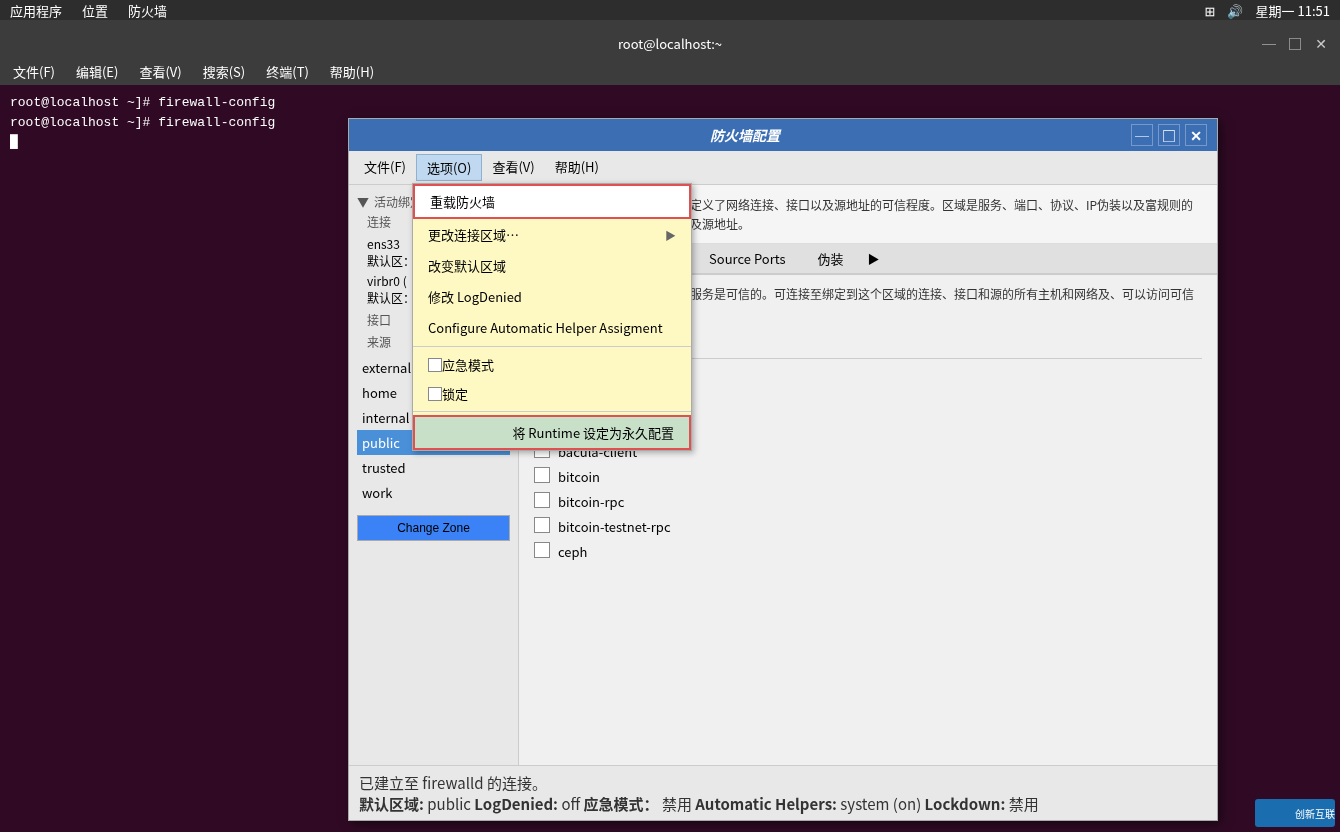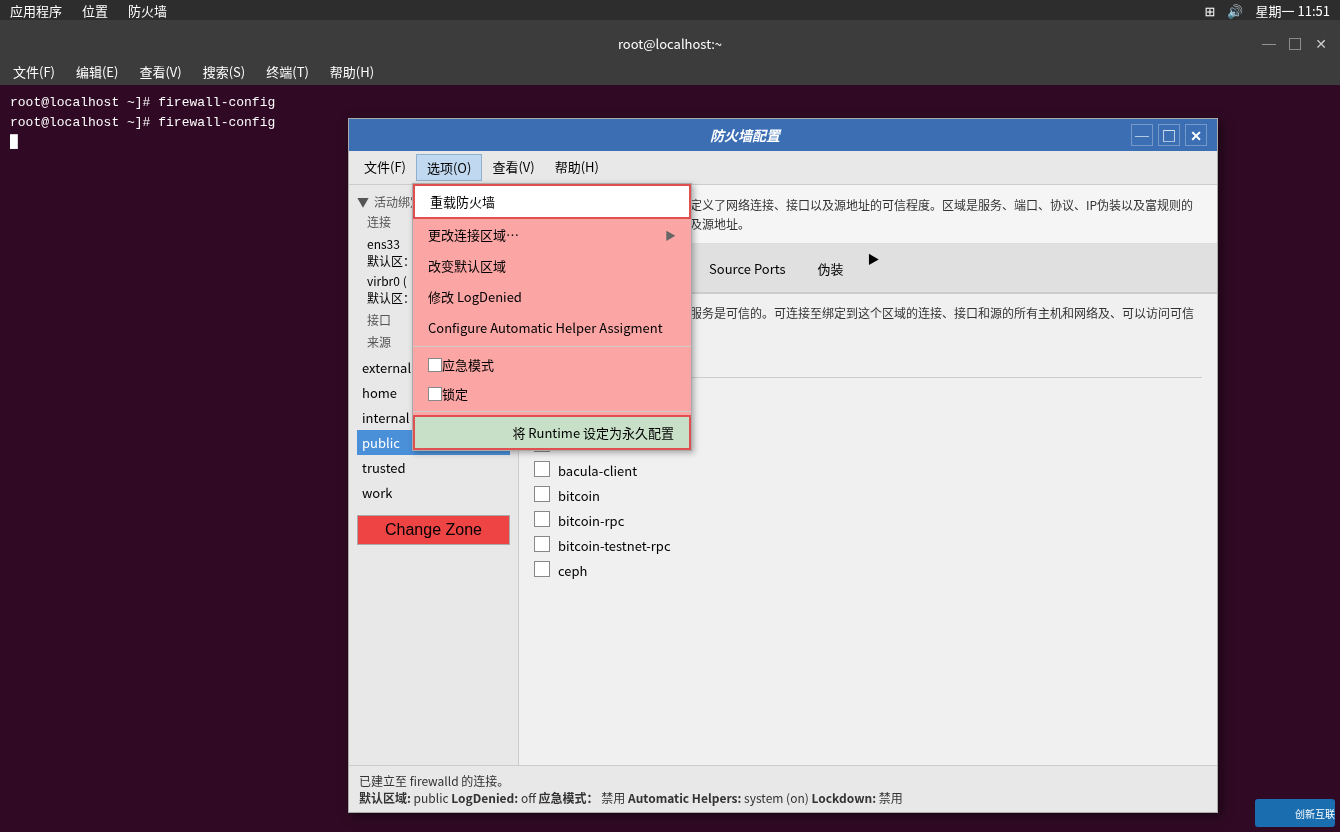--- a/index.html
+++ b/index.html
@@ -178,24 +178,24 @@
       font-size: 13px;
     }
     .zone-list-item.selected {
       background: #4a90d9;
       color: #fff;
     }
     .change-zone-btn {
       margin-top: 10px;
       width: 100%;
       padding: 5px;
-      background: #ef4444;
+      background: #3b82f6;
       border: 1px solid #aaa;
       cursor: pointer;
-      font-size: 16px;
+      font-size: 12px;
       text-align: center;
     }
 
     
     .right-panel {
       flex: 1;
       display: flex;
       flex-direction: column;
     }
     .right-panel-info {
@@ -205,21 +205,21 @@
       background: #f5f5f5;
       border-bottom: 1px solid #ddd;
       line-height: 1.6;
     }
     .tabs-bar {
       display: flex;
       background: #e0e0e0;
       border-bottom: 2px solid #ccc;
     }
     .tab-item {
-      padding: 14px 15px;
+      padding: 4px 15px;
       cursor: pointer;
       font-size: 13px;
       border: 1px solid transparent;
       border-bottom: none;
     }
     .tab-item.active {
       background: #f5f5f5;
       border-color: #ccc;
       border-bottom-color: #f5f5f5;
       margin-bottom: -1px;
@@ -261,33 +261,33 @@
       border: 1px solid #888;
       background: #fff;
       display: inline-block;
     }
 
     
     .dialog-statusbar {
       padding: 6px 10px;
       background: #e8e8e8;
       border-top: 1px solid #ccc;
-      font-size: 12px;
+      font-size: 15px;
       color: #333;
     }
     .status-bold {
       font-weight: bold;
     }
 
     
     .options-menu {
       position: absolute;
       top: 183px;
       left: 412px;
-      background: #fca5a5;
+      background: #fef9c3;
       border: 1px solid #aaa;
       box-shadow: 2px 2px 6px rgba(0,0,0,0.3);
       z-index: 200;
       min-width: 280px;
     }
     .options-menu-item {
       padding: 6px 15px;
       cursor: pointer;
       font-size: 13px;
       color: #000;

